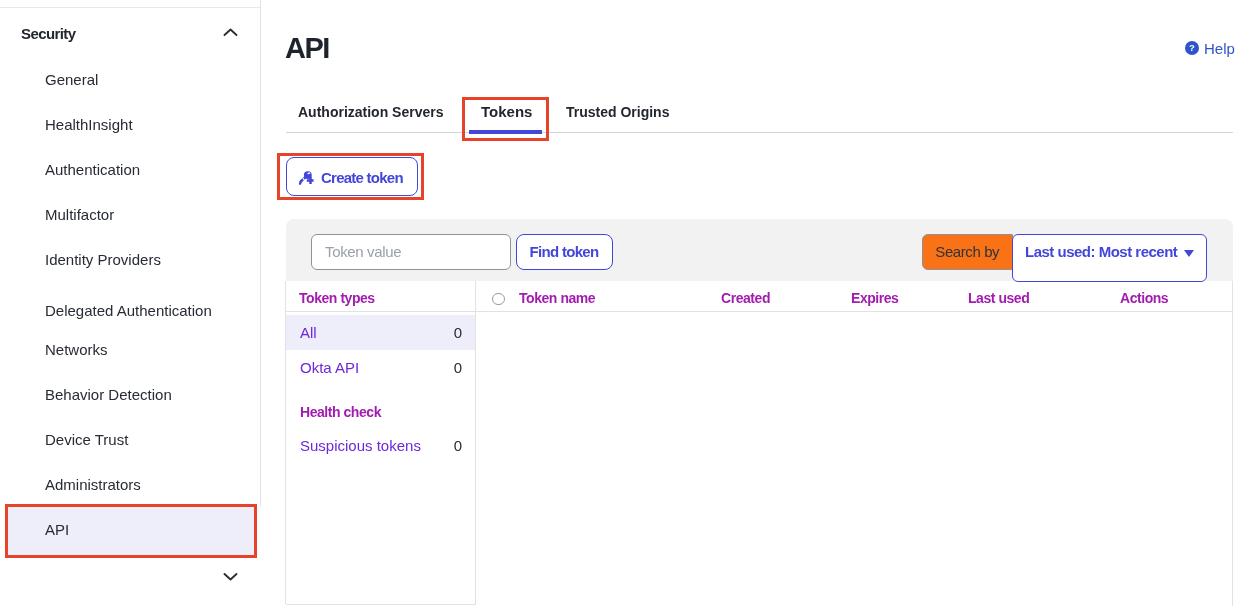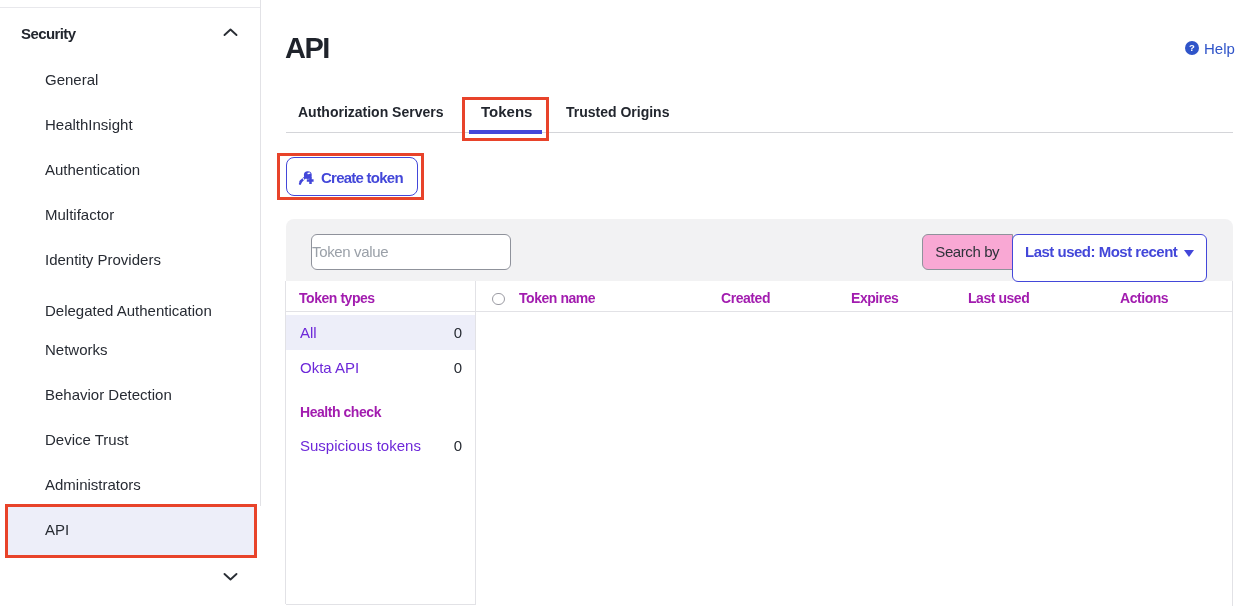--- a/index.html
+++ b/index.html
@@ -28,26 +28,26 @@
 
   #createbtn { position:absolute; left:286px; top:157px; width:132px; height:39px;
     border:1.5px solid #4347d9; border-radius:8px; background:#fff; }
   #createbtn span { position:absolute; left:34px; top:10.5px; font-size:15px; font-weight:bold; color:#4347d9; letter-spacing:-0.75px; }
   #createbox { position:absolute; left:277px; top:153px; width:147px; height:47px; border:3px solid #e8432a; }
 
   #panel { position:absolute; left:286px; top:219px; width:947px; height:62px;
     background:#f2f2f3; border-radius:8px 8px 0 0; }
   #tokval { position:absolute; left:311px; top:233.5px; width:200px; height:36px;
     background:#fff; border:1px solid #8f929b; border-radius:6px;
-    font-size:15px; color:#9aa0a8; line-height:34px; letter-spacing:-0.35px; }
+    font-size:15px; color:#9aa0a8; line-height:34px; padding-left:13px; letter-spacing:-0.35px; }
   #findbtn { position:absolute; left:515.5px; top:233.5px; width:97px; height:36px;
     background:#fff; border:1.5px solid #4347d9; border-radius:8px;
     font-size:15px; font-weight:bold; color:#4347d9; text-align:center; line-height:33px; letter-spacing:-0.7px; }
   #searchby { position:absolute; left:922px; top:233.5px; width:90.5px; height:36px;
-    background:#f9a8d4; border:1px solid #8f929b; border-radius:6px 0 0 6px;
+    background:#f97316; border:1px solid #8f929b; border-radius:6px 0 0 6px;
     font-size:15px; color:#2e323a; text-align:center; line-height:34px; letter-spacing:-0.4px; }
   #lastused { position:absolute; left:1012px; top:233.5px; width:194.5px; height:48px;
     background:#fff; border:1.5px solid #4347d9; border-radius:6px;
     font-size:15px; font-weight:bold; color:#4347d9; line-height:33px; padding-left:12px; letter-spacing:-0.5px; }
   #lastused .caret { position:absolute; right:12px; top:15px; width:0; height:0;
     border-left:5.5px solid transparent; border-right:5.5px solid transparent; border-top:7px solid #4347d9; }
 
   
   .vline { position:absolute; width:1px; background:#e2e2e6; }
   .hline { position:absolute; height:1px; background:#e2e2e6; }
@@ -110,20 +110,21 @@
       <path d="M3.1 11.1 L2 13.7" stroke="#4347d9" stroke-width="2.3" stroke-linecap="round"></path>
       <path d="M4.8 8.2 L6.2 9.8" stroke="#fff" stroke-width="1.05"></path>
       <path d="M12.5 6.7 L12.5 14.1 M8.8 10.4 L15.6 10.4" stroke="#4347d9" stroke-width="2.5"></path>
     </svg>
     <span>Create token</span>
   </div>
   <div id="createbox"></div>
 
   <div id="panel"></div>
   <div id="tokval">Token value</div>
+  <div id="findbtn">Find token</div>
   <div id="searchby">Search by</div>
   <div id="lastused">Last used: Most recent<span class="caret"></span></div>
 
   <div class="vline" style="left:285px; top:281px; height:323px;"></div>
   <div class="vline" style="left:475px; top:281px; height:323px;"></div>
   <div class="vline" style="left:1232px; top:281px; height:325px;"></div>
   <div class="hline" style="left:286px; top:604px; width:190px;"></div>
   <div class="hline" style="left:286px; top:311px; width:947px;"></div>
 
   <div class="th" style="left:299px;">Token types</div>

